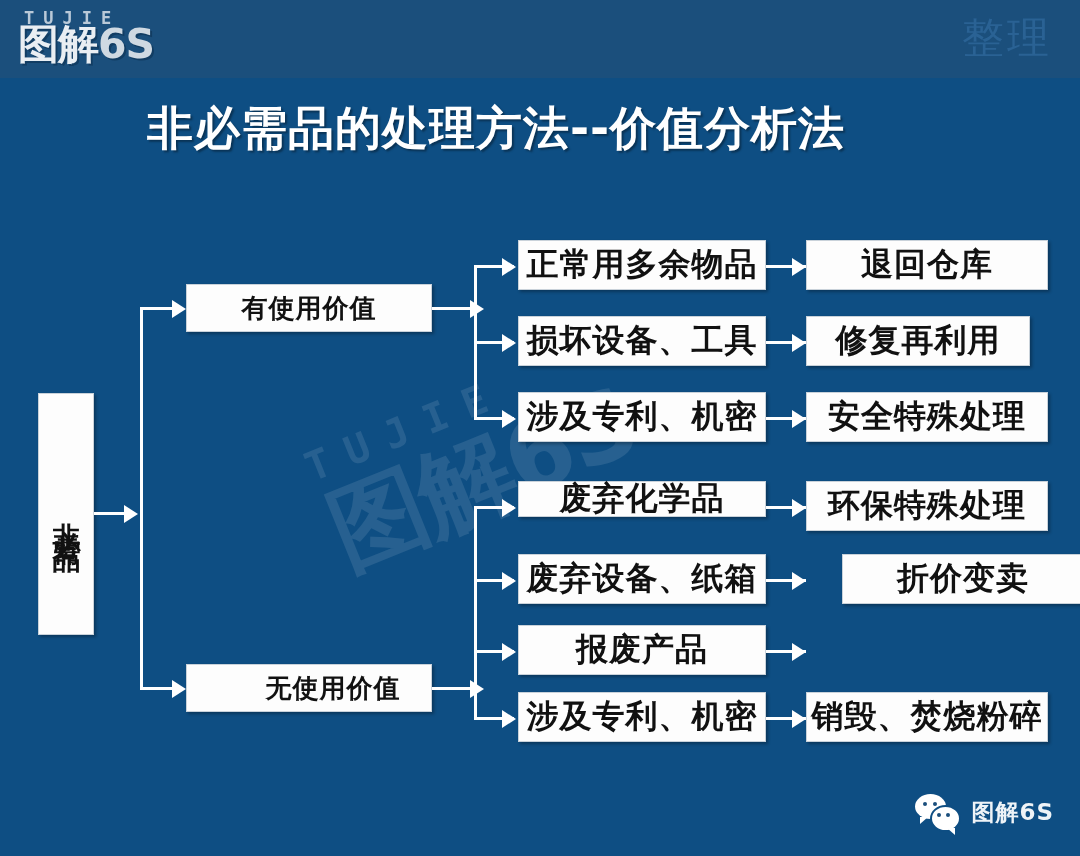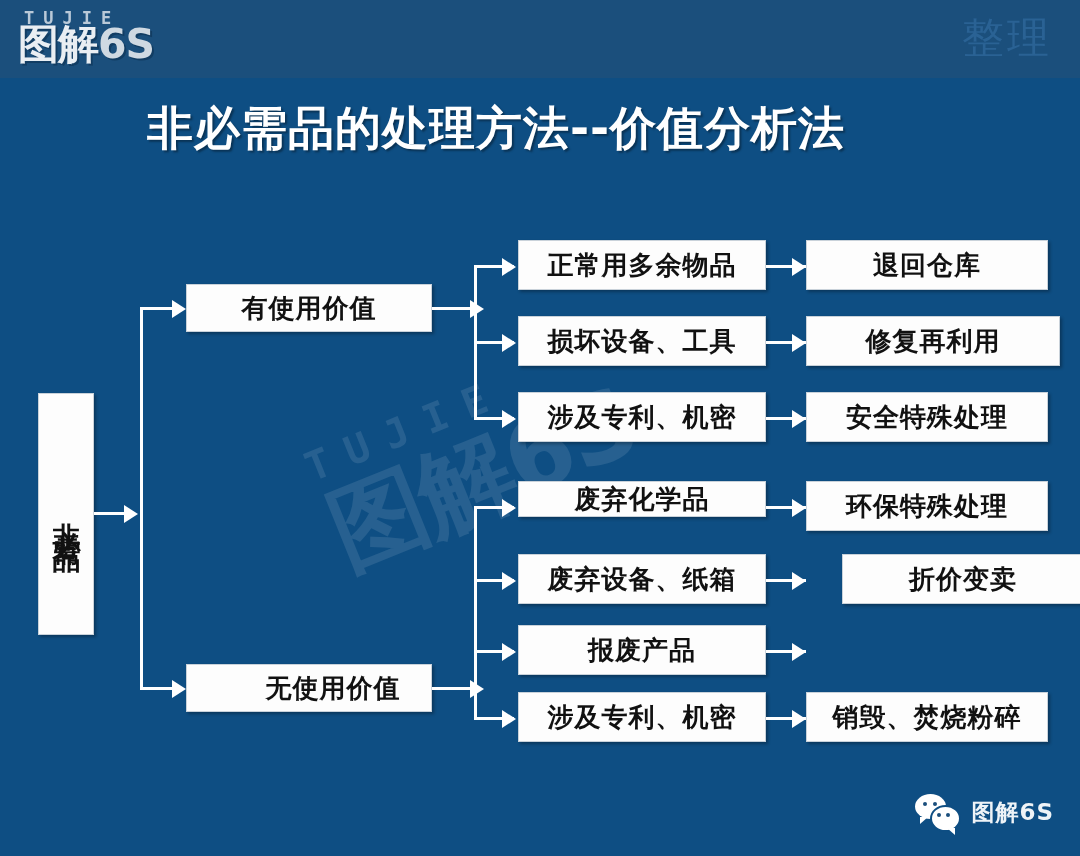--- a/index.html
+++ b/index.html
@@ -71,21 +71,21 @@
   }
 
   
   .node{
     position:absolute;
     background:#fdfdfd;
     border:1px solid #c9d2da;
     box-shadow:2px 2px 3px rgba(0,0,0,.30);
     color:#111111;
     display:flex;align-items:center;justify-content:center;
-    font-size:26px;font-weight:bold;
+    font-size:32px;font-weight:bold;
     letter-spacing:1px;
     box-sizing:border-box;
   }
   .node.root{
     writing-mode:vertical-rl;
     text-orientation:upright;
     font-size:28px;
     letter-spacing:8px;
     padding-top:4px;
   }
@@ -180,21 +180,21 @@
   <div class="node" style="left:518px;top:240px;width:248px;height:50px;">正常用多余物品</div>
   <div class="line hline" style="left:766px;top:265px;width:40px;"></div>
   <div class="arrow" style="left:792px;top:258px;"></div>
   <div class="node" style="left:806px;top:240px;width:242px;height:50px;">退回仓库</div>
 
   <div class="line hline" style="left:474px;top:341px;width:40px;"></div>
   <div class="arrow" style="left:502px;top:334px;"></div>
   <div class="node" style="left:518px;top:316px;width:248px;height:50px;">损坏设备、工具</div>
   <div class="line hline" style="left:766px;top:341px;width:40px;"></div>
   <div class="arrow" style="left:792px;top:334px;"></div>
-  <div class="node" style="left:806px;top:316px;width:254px;height:50px;">修复再利用</div>
+  <div class="node" style="left:806px;top:316px;width:224px;height:50px;">修复再利用</div>
 
   <div class="line hline" style="left:474px;top:417px;width:40px;"></div>
   <div class="arrow" style="left:502px;top:410px;"></div>
   <div class="node" style="left:518px;top:392px;width:248px;height:50px;">涉及专利、机密</div>
   <div class="line hline" style="left:766px;top:417px;width:40px;"></div>
   <div class="arrow" style="left:792px;top:410px;"></div>
   <div class="node" style="left:806px;top:392px;width:242px;height:50px;">安全特殊处理</div>
 
   <div class="node level2" style="left:186px;top:664px;width:246px;height:48px;padding-left:48px;">无使用价值</div>
 

